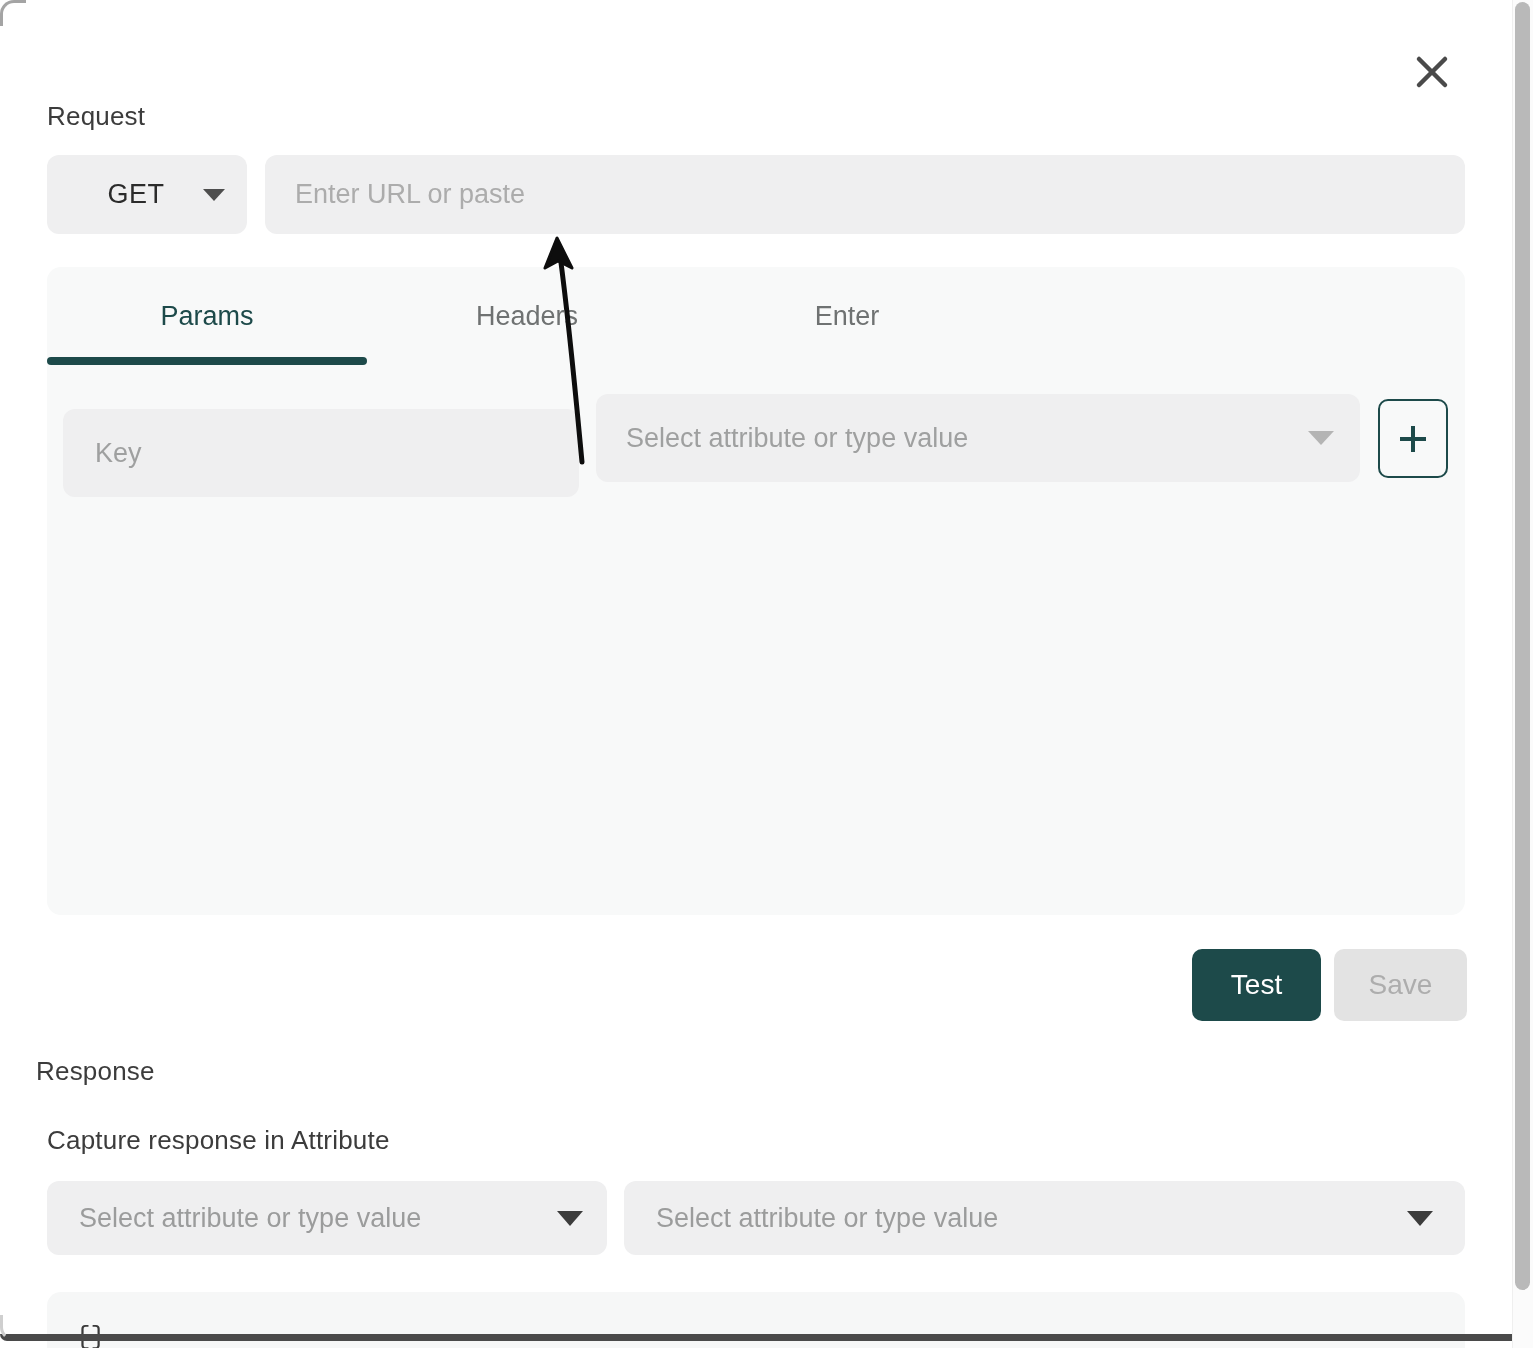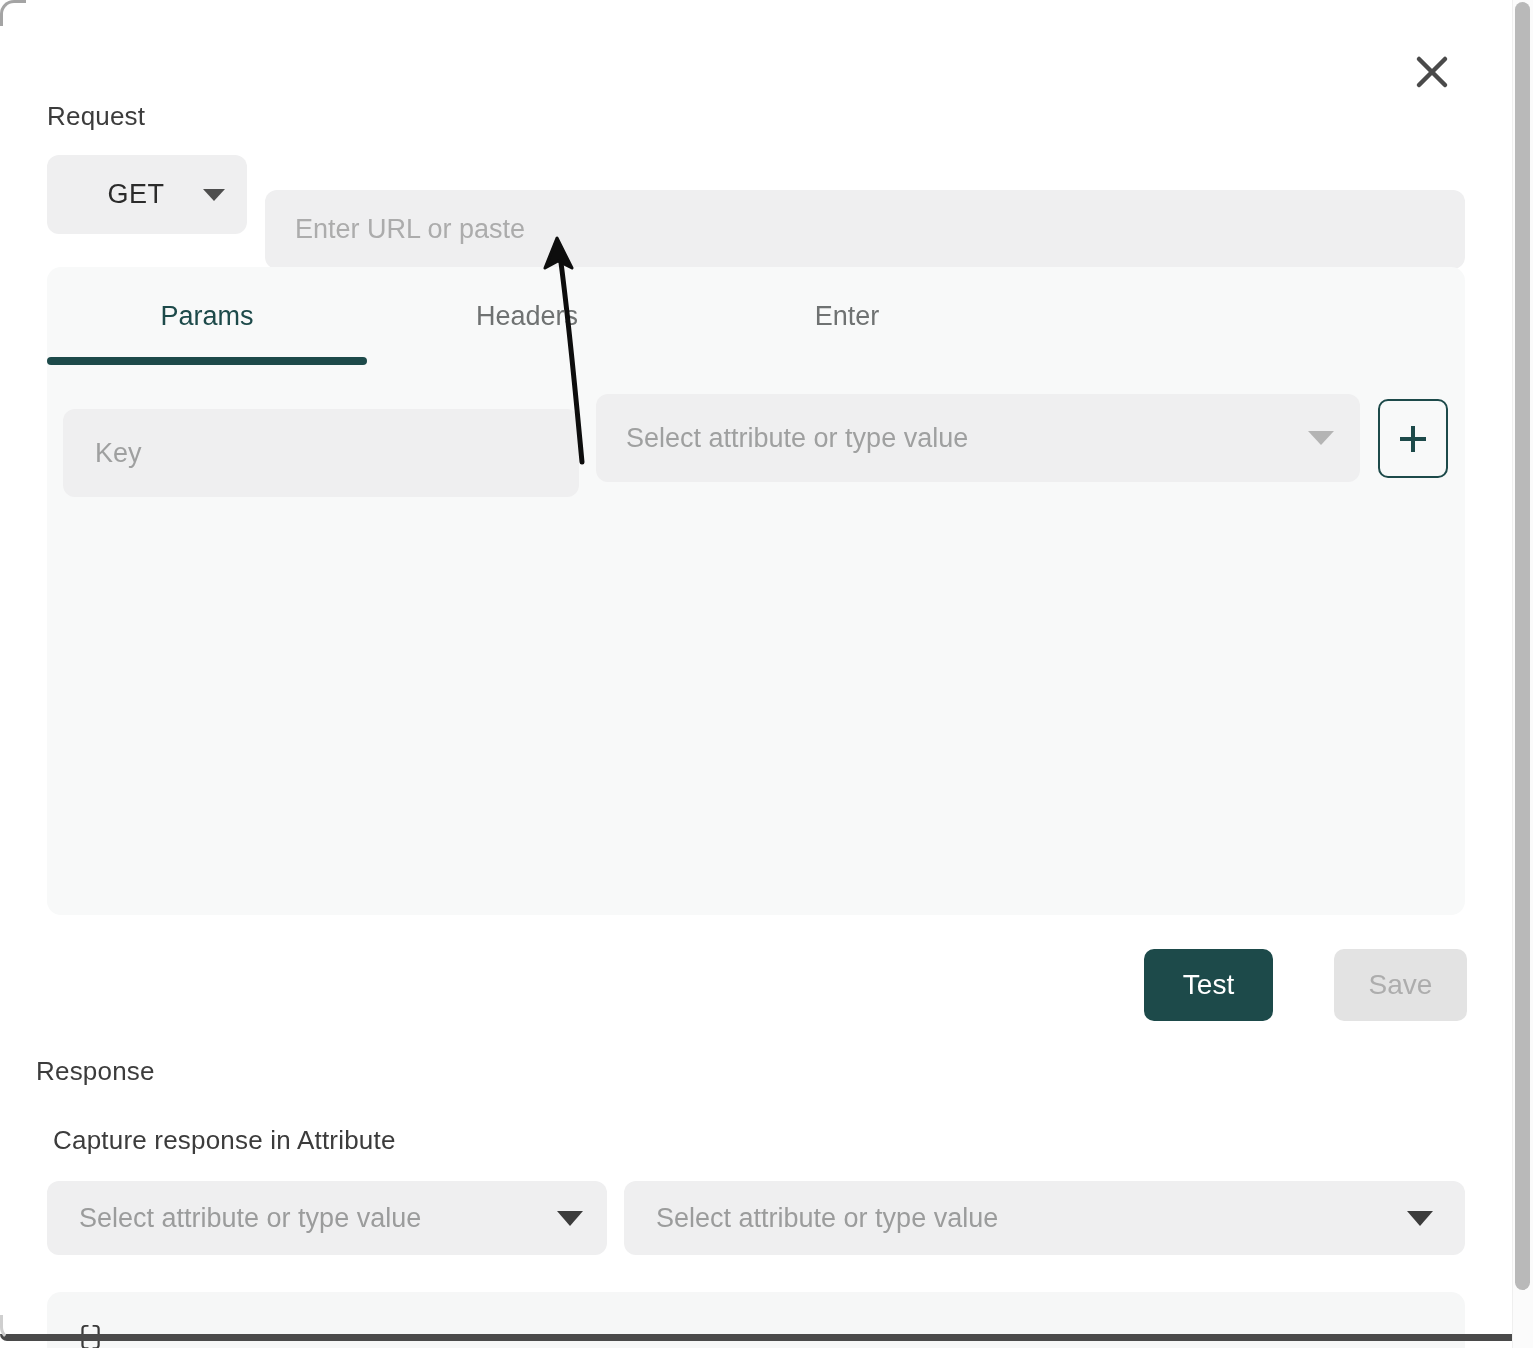--- a/index.html
+++ b/index.html
@@ -113,21 +113,20 @@
 
   .url-input {
     position: absolute; left: 265px; top: 155px;
     width: 1200px; height: 79px;
     background: #efeff0;
     border: none; border-radius: 12px;
     padding: 0 30px;
     font-size: 27px;
     font-family: "Liberation Sans", sans-serif;
     color: #2b2b2b;
-    margin-top: 35px;
   }
   .url-input::placeholder { color: #acacac; }
 
   
   .tabs-panel {
     position: absolute; left: 47px; top: 267px;
     width: 1418px; height: 648px;
     background: #f8f9f9;
     border-radius: 14px;
   }
@@ -188,42 +187,42 @@
     width: 70px; height: 79px;
     background: #f8f9f9;
     border: 2px solid #1d4a4a;
     border-radius: 10px;
     display: flex; align-items: center; justify-content: center;
     cursor: pointer;
   }
 
   
   .test-btn {
-    position: absolute; left: 1144px; top: 949px;
+    position: absolute; left: 1192px; top: 949px;
     width: 129px; height: 72px;
     background: #1d4a4a;
     color: #ffffff;
     border: none; border-radius: 10px;
     font-size: 28px;
     font-family: "Liberation Sans", sans-serif;
     cursor: pointer;
   }
   .save-btn {
     position: absolute; left: 1334px; top: 949px;
     width: 133px; height: 72px;
     background: #e3e3e3;
     color: #adadad;
     border: none; border-radius: 10px;
     font-size: 28px;
     font-family: "Liberation Sans", sans-serif;
     cursor: default;
   }
 
   .response-label { position: absolute; left: 36px; top: 1056px; }
-  .capture-label  { position: absolute; left: 47px; top: 1125px; margin-left: 6px; }
+  .capture-label  { position: absolute; left: 47px; top: 1125px; }
 
   .resp-select-left {
     position: absolute; left: 47px; top: 1181px;
     width: 560px; height: 74px;
     background: #efeff0;
     border-radius: 12px;
     display: flex; align-items: center;
     padding: 0 24px 0 32px;
     cursor: pointer;
   }

